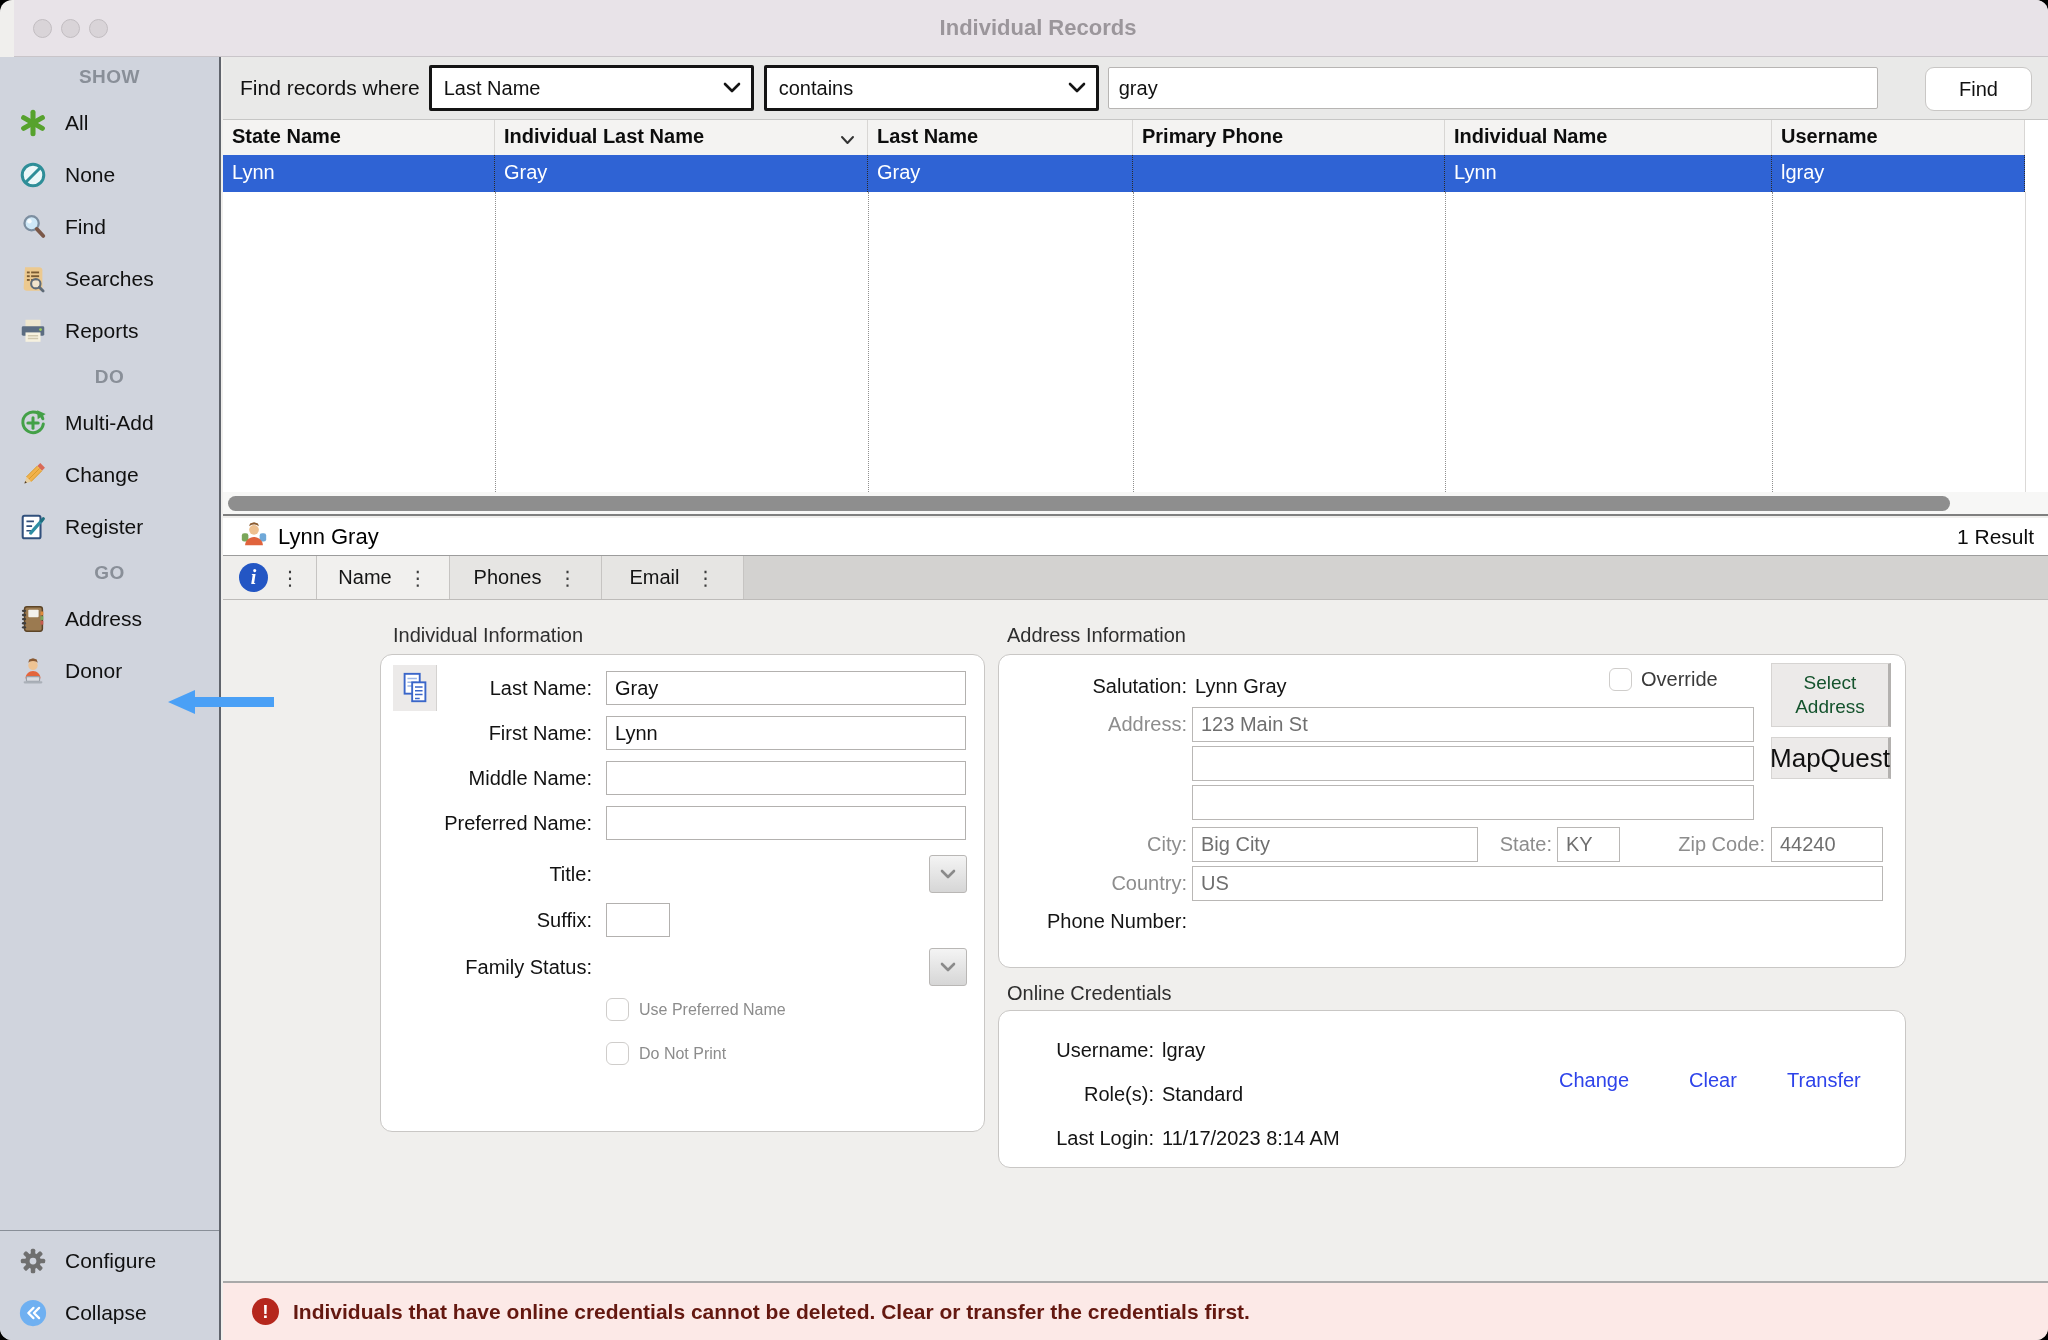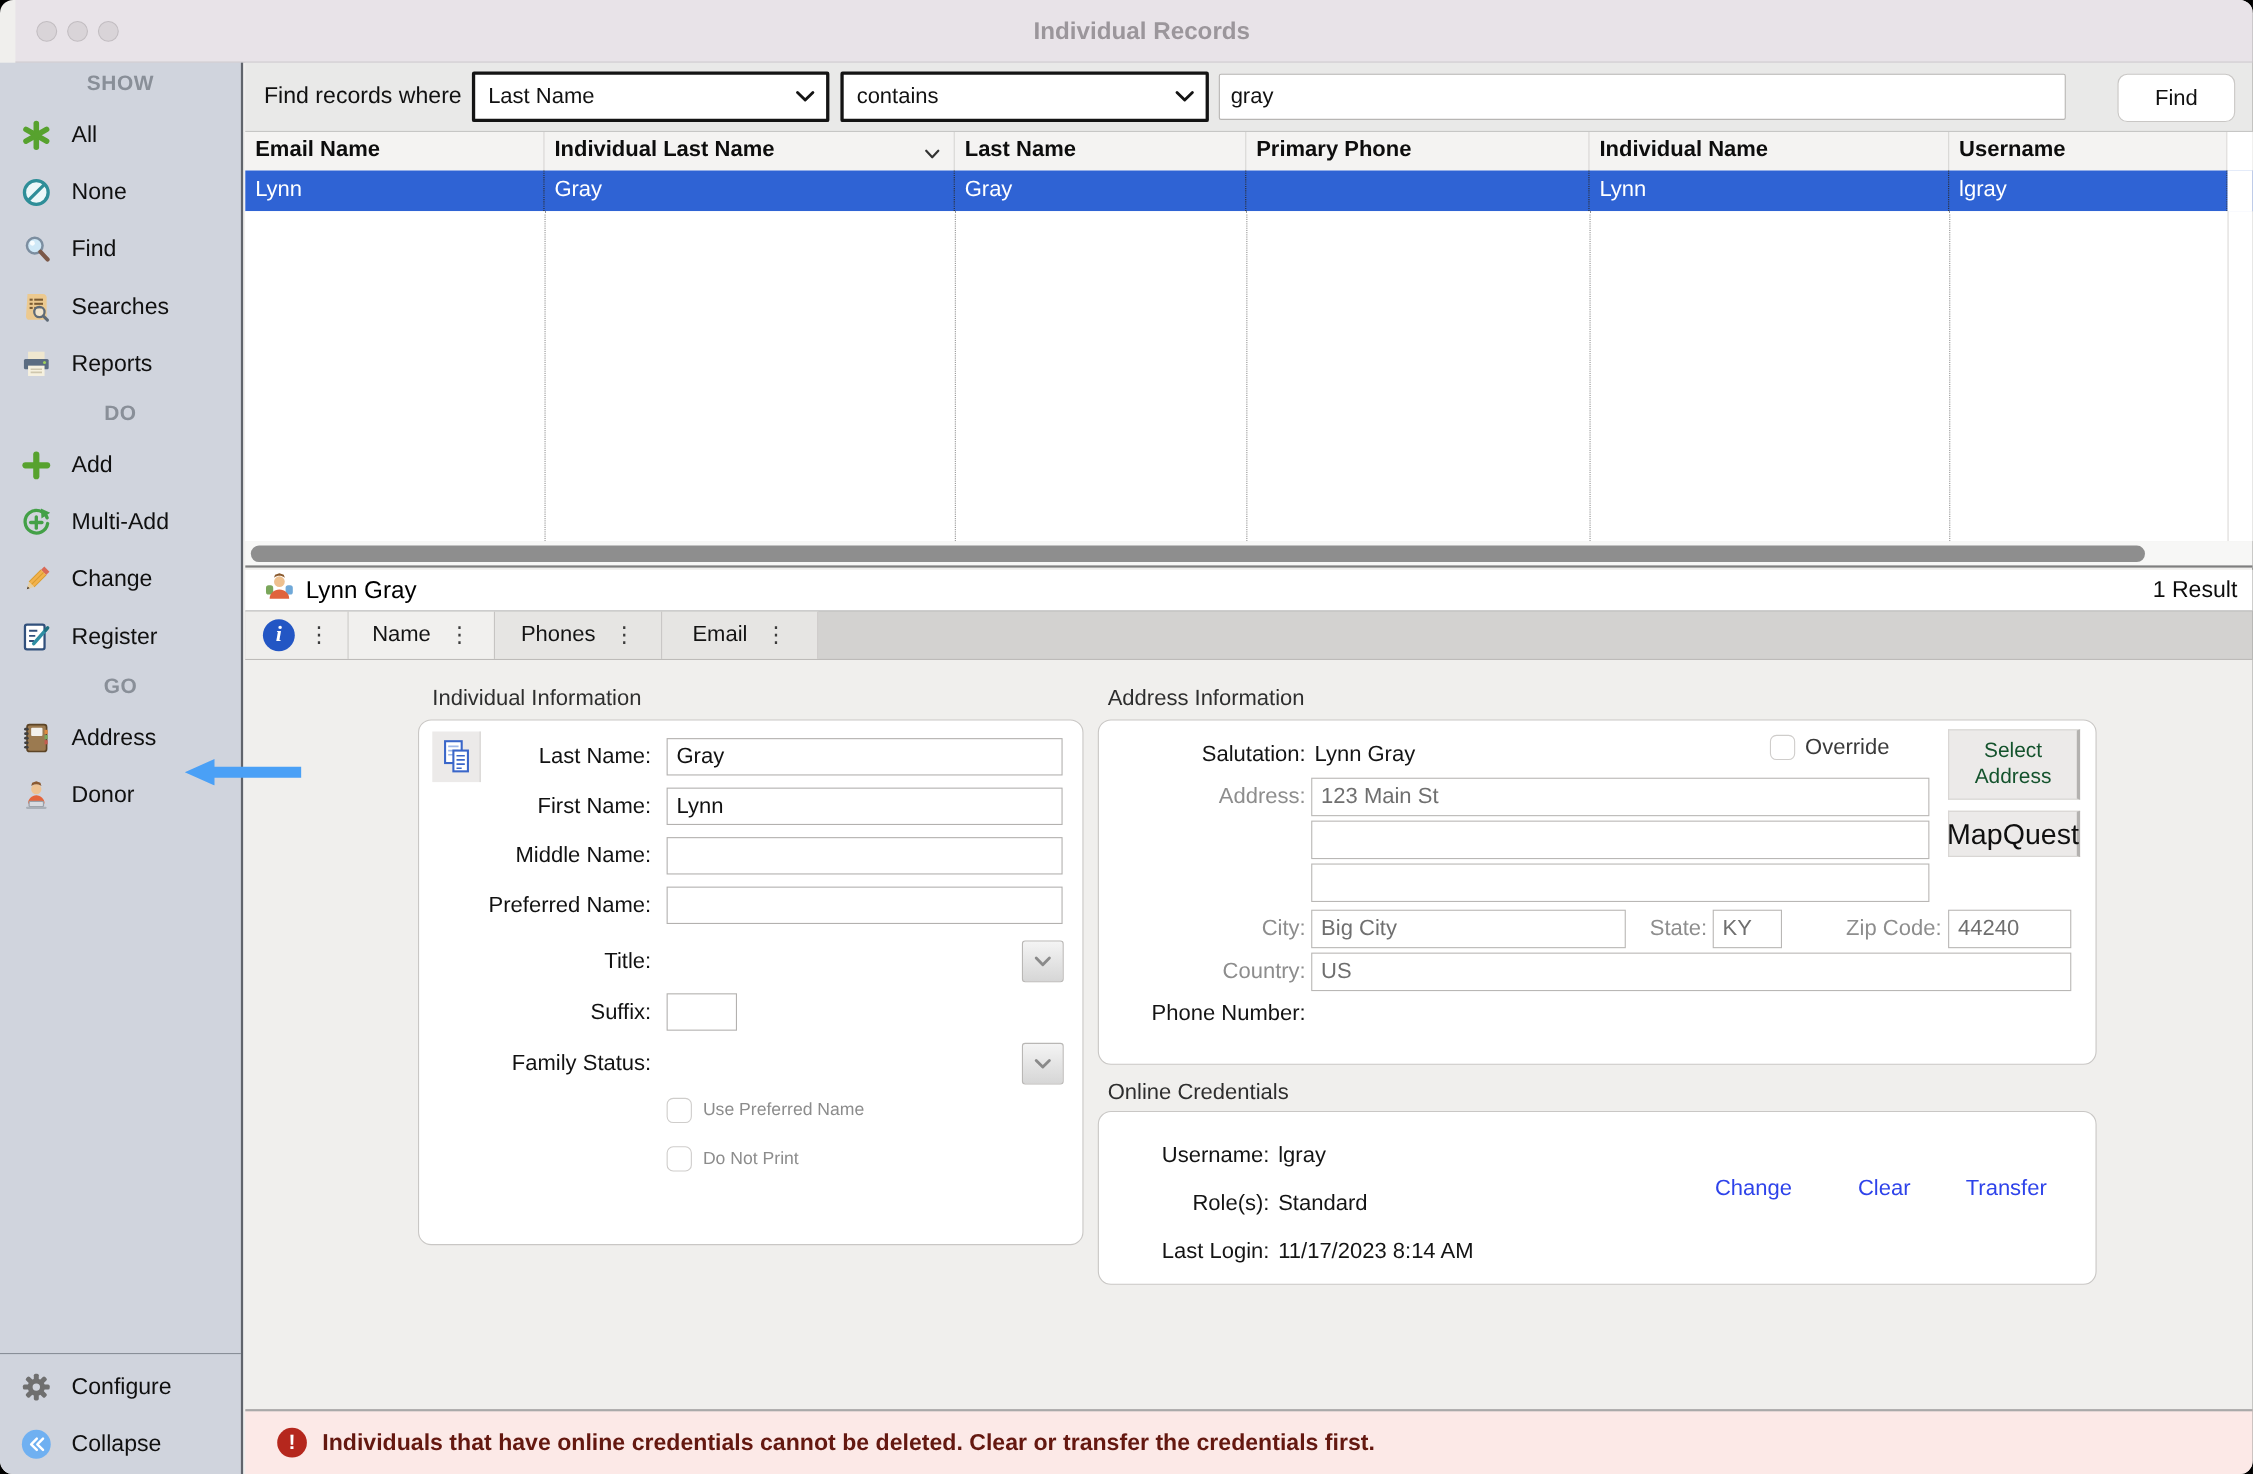--- a/index.html
+++ b/index.html
@@ -190,31 +190,20 @@
             <circle cx="24" cy="14.5" r="1.5" fill="#9fd05a"></circle>
             <rect x="8" y="17.5" width="16" height="10" fill="#f6f1df"></rect>
             <path d="M10.5 21h11M10.5 24h11" stroke="#cfc7ae" stroke-width="1.6"></path>
           </svg>
       </span>
       <span class="sb-label">Reports</span>
     </div>
 
     <div class="sb-header">DO</div>
 
-    <div class="sb-item">
-      <span class="sb-icon">
-        <svg viewBox="0 0 32 32">
-            <g stroke="#57a22e" stroke-width="6" stroke-linecap="round" fill="none">
-              <path d="M16 5.5v21"></path>
-              <path d="M5.5 16h21"></path>
-            </g>
-          </svg>
-      </span>
-      <span class="sb-label">Add</span>
-    </div>
 
     <div class="sb-item">
       <span class="sb-icon">
         <svg viewBox="0 0 32 32">
             <path d="M26.5 11.5A11 11 0 1 0 27 17" fill="none" stroke="#43a047" stroke-width="3.2" stroke-linecap="round"></path>
             <polygon points="20.5,2.5 29.5,6.5 21,12" fill="#43a047"></polygon>
             <g stroke="#43a047" stroke-width="3.2" stroke-linecap="round">
               <path d="M16 10.5v11"></path>
               <path d="M10.5 16h11"></path>
             </g>
@@ -339,21 +328,21 @@
             <path d="M2 2l7 7 7-7" fill="none" stroke="#141414" stroke-width="2.6" stroke-linecap="round" stroke-linejoin="round"></path>
           </svg>
       </div>
       <input class="fb-input" type="text" value="gray" style="">
       <div class="fb-find">Find</div>
     </div>
 
     <div class="table">
       <div class="t-head">
         <div class="t-hcell c0">
-            <span>Email Name</span>
+            <span>State Name</span>
           </div>
         <div class="t-hcell c1">
           <span>Individual Last Name</span>
           <span class="sort">
             <svg width="15" height="10" viewBox="0 0 15 10">
                 <path d="M2 2l5.5 6L13 2" fill="none" stroke="#333" stroke-width="2" stroke-linecap="round" stroke-linejoin="round"></path>
               </svg>
           </span>
         </div>
         <div class="t-hcell c2">

